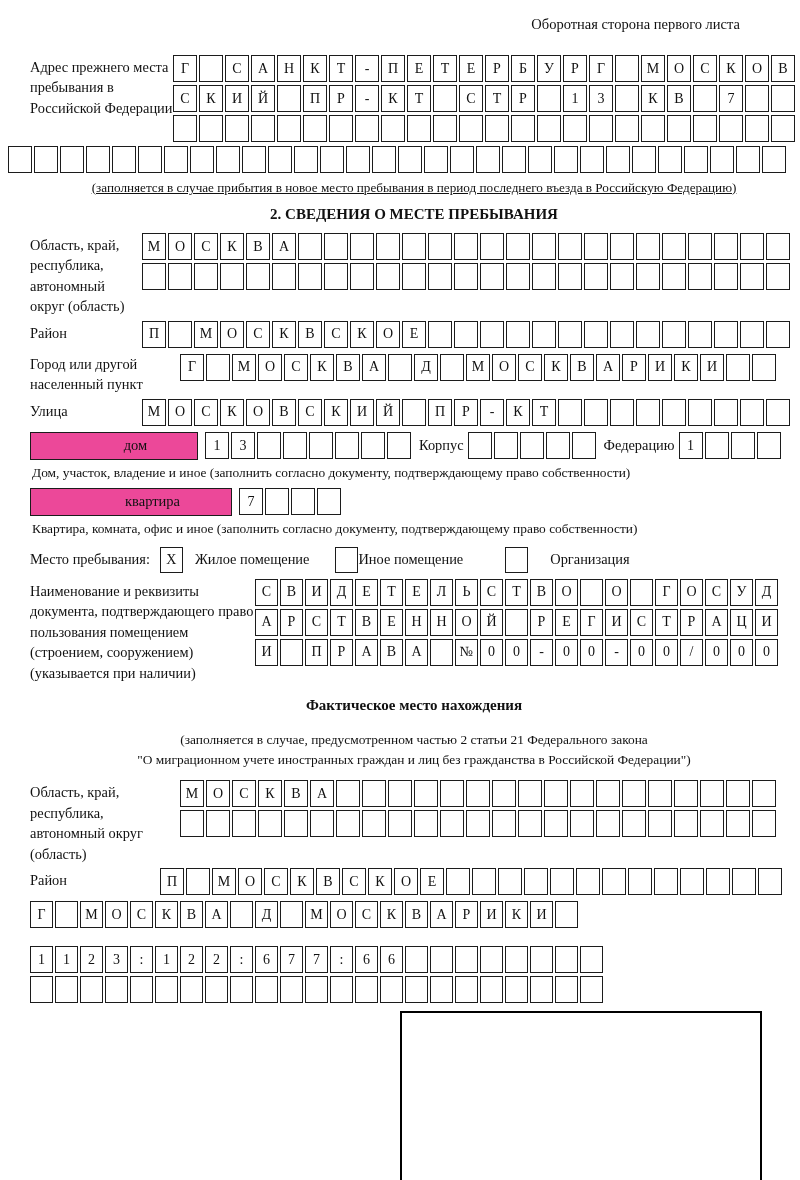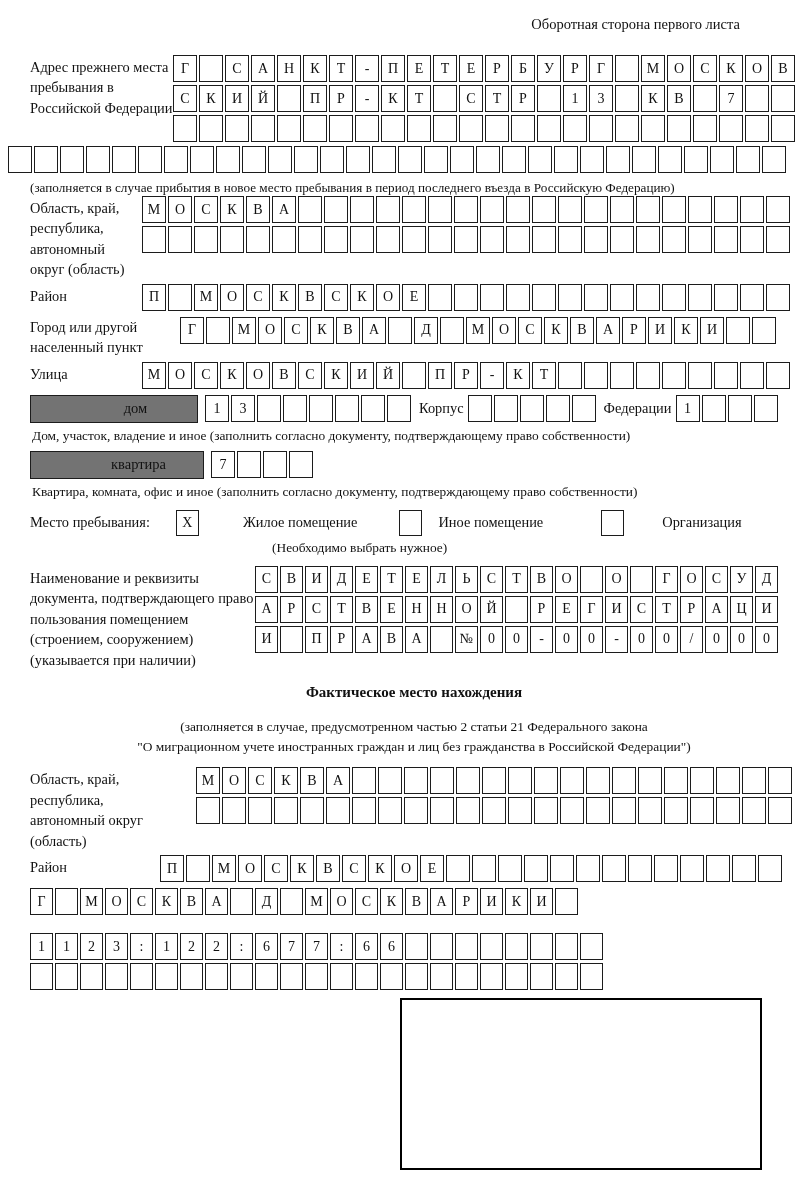--- a/index.html
+++ b/index.html
@@ -16,39 +16,39 @@
   .w225{width:225px;} .w130{width:130px;} .w200{width:200px;} .w195{width:195px;}
   .rows{display:flex;flex-direction:column;gap:3px;flex:none;}
   .cells{display:flex;gap:2px;flex:none;}
   .cell{
     width:24px;height:27px;flex:none;box-sizing:border-box;
     border:1.6px solid #1c1c1c;display:flex;align-items:center;justify-content:center;
     font-size:14px;background:#fff;
   }
   .narrow .cell{width:23px;}
   .fullrow{margin:2px 0 0 -22px;}
-  .cap-center{text-align:left;font-size:13.2px;margin-top:7px;}
+  .cap-center{text-align:center;font-size:13.2px;margin-top:7px;text-decoration:underline;}
   .cap-left{font-size:13.4px;margin:5px 0 7px 2px;}
   .sec-title{text-align:center;font-weight:bold;font-size:15px;margin:10px 0 10px 0;}
   .wbox{
     box-sizing:border-box;border:1.7px solid #1c1c1c;height:28px;flex:none;
-    display:flex;align-items:center;justify-content:center;font-size:14.5px;background:#737373;padding-left:43px;
+    display:flex;align-items:center;justify-content:center;font-size:14.5px;background:#ec4899;padding-left:43px;
   }
   .inl-label{font-size:14.4px;flex:none;padding-top:4px;}
   .chk{
     width:23px;height:26px;flex:none;box-sizing:border-box;border:1.6px solid #1c1c1c;
     display:flex;align-items:center;justify-content:center;font-size:14px;background:#fff;
   }
   .mesto-note{font-size:13.4px;margin:3px 0 10px 242px;}
   .fact-cap{text-align:center;font-size:13.4px;line-height:1.5;margin-top:16px;}
   .stamp-box{
     margin:8px 0 0 370px;width:362px;height:172px;box-sizing:border-box;
     border:2px solid #000;background:#fff;
   }
-  .mt6{margin-top:6px;} .mt10{margin-top:10px;gap:16px;} .mt14{margin-top:14px;}
+  .mt6{margin-top:6px;} .mt10{margin-top:10px;} .mt14{margin-top:14px;}
 </style>
 </head>
 <body>
 
 <div class="page">
 
   <div class="hdr-note">Оборотная сторона первого листа</div>
 
   <div class="frow" style="margin-top:22px">
     <div class="flabel w143">Адрес прежнего места пребывания в Российской Федерации</div>
@@ -160,20 +160,21 @@
       <span class="cell"></span>
       <span class="cell"></span>
       <span class="cell"></span>
       <span class="cell"></span>
       <span class="cell"></span>
       <span class="cell"></span>
       <span class="cell"></span>
     </div>
   <div class="cap-center">(заполняется в случае прибытия в новое место пребывания в период последнего въезда в Российскую Федерацию)</div>
 
+  <div class="sec-title">2. СВЕДЕНИЯ О МЕСТЕ ПРЕБЫВАНИЯ</div>
 
   <div class="frow">
     <div class="flabel w112">Область, край, республика, автономный округ (область)</div>
     <div class="rows">
       <div class="cells">
           <span class="cell">М</span>
           <span class="cell">О</span>
           <span class="cell">С</span>
           <span class="cell">К</span>
           <span class="cell">В</span>
@@ -332,51 +333,50 @@
         <span class="cell"></span>
       </div>
     <div class="inl-label" style="margin-left:8px;padding-top:0">Корпус</div>
     <div class="cells" style="margin-left:4px">
         <span class="cell"></span>
         <span class="cell"></span>
         <span class="cell"></span>
         <span class="cell"></span>
         <span class="cell"></span>
       </div>
-    <div class="inl-label" style="margin-left:8px;padding-top:0">Федерации</div>
+    <div class="inl-label" style="margin-left:8px;padding-top:0">Федерацию</div>
     <div class="cells" style="margin-left:4px">
         <span class="cell">1</span>
         <span class="cell"></span>
         <span class="cell"></span>
         <span class="cell"></span>
       </div>
   </div>
   <div class="cap-left">Дом, участок, владение и иное (заполнить согласно документу, подтверждающему право собственности)</div>
 
   <div class="frow" style="align-items:center">
-    <div class="wbox" style="width:174px">квартира</div>
+    <div class="wbox" style="width:202px">квартира</div>
     <div class="cells" style="margin-left:7px">
         <span class="cell">7</span>
         <span class="cell"></span>
         <span class="cell"></span>
         <span class="cell"></span>
       </div>
   </div>
   <div class="cap-left">Квартира, комната, офис и иное (заполнить согласно документу, подтверждающему право собственности)</div>
 
   <div class="frow mt10" style="align-items:center">
     <div class="inl-label" style="padding-top:0">Место пребывания:</div>
     <div class="chk" style="margin-left:10px">X</div>
-    <div class="inl-label" style="margin-left:28px;padding-top:0">Жилое помещение</div>
+    <div class="inl-label" style="margin-left:12px;padding-top:0">Жилое помещение</div>
     <div class="chk" style="margin-left:26px"></div>
     <div class="inl-label" style="margin-left:0;padding-top:0">Иное помещение</div>
     <div class="chk" style="margin-left:42px"></div>
     <div class="inl-label" style="margin-left:22px;padding-top:0">Организация</div>
   </div>
-  <div class="mesto-note">(Необходимо выбрать нужное)</div>
 
   <div class="frow mt6">
     <div class="flabel w225">Наименование и реквизиты документа, подтверждающего право пользования помещением (строением, сооружением) (указывается при наличии)</div>
     <div class="rows narrow">
       <div class="cells">
           <span class="cell">С</span>
           <span class="cell">В</span>
           <span class="cell">И</span>
           <span class="cell">Д</span>
           <span class="cell">Е</span>

